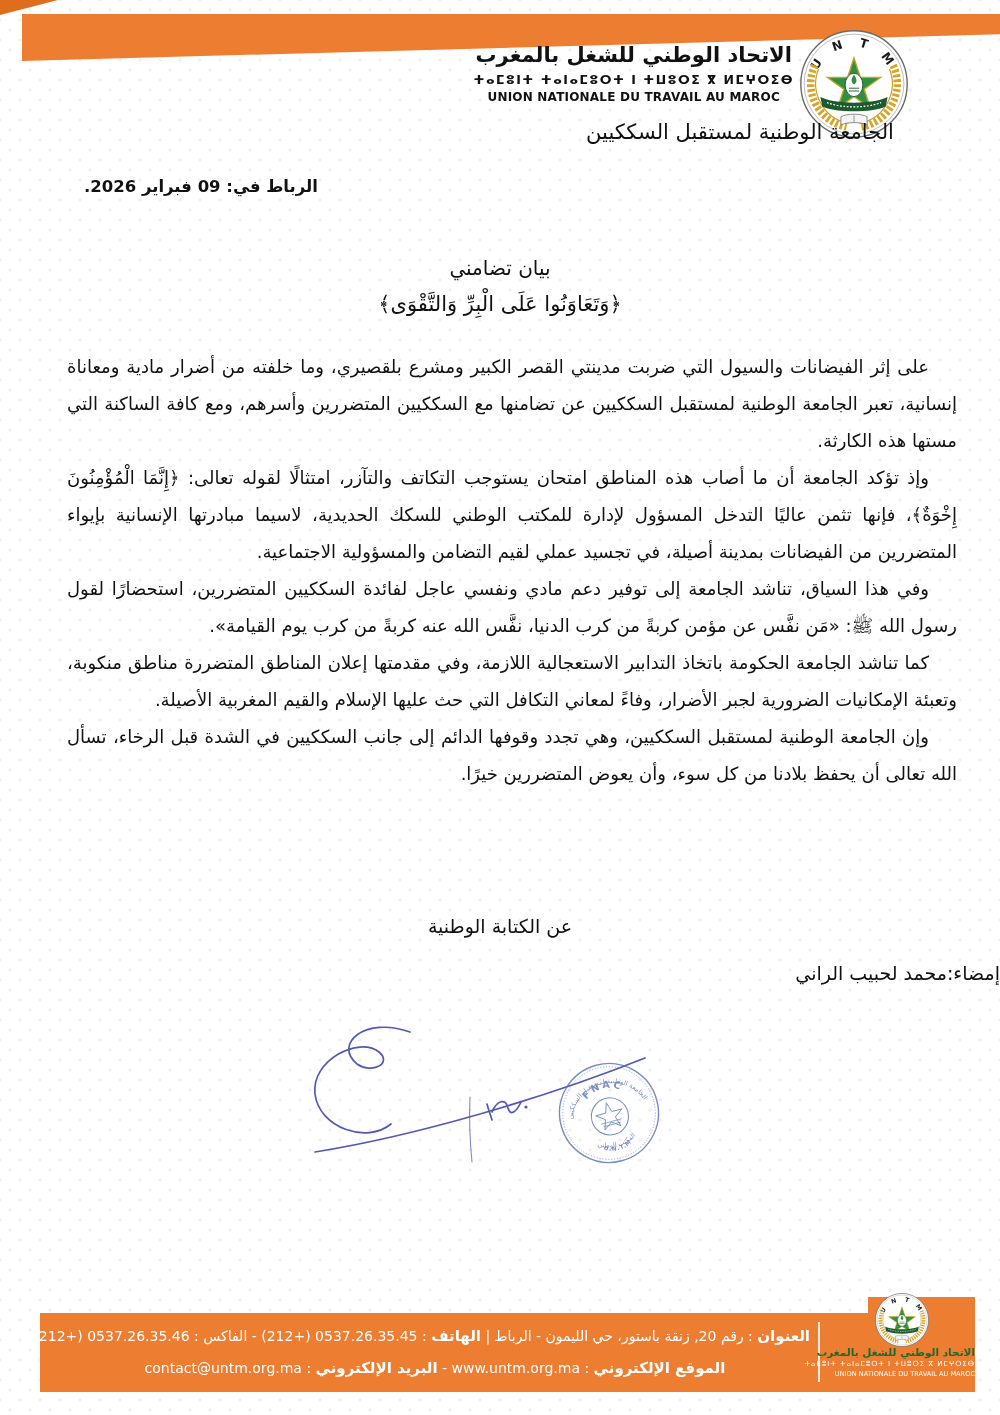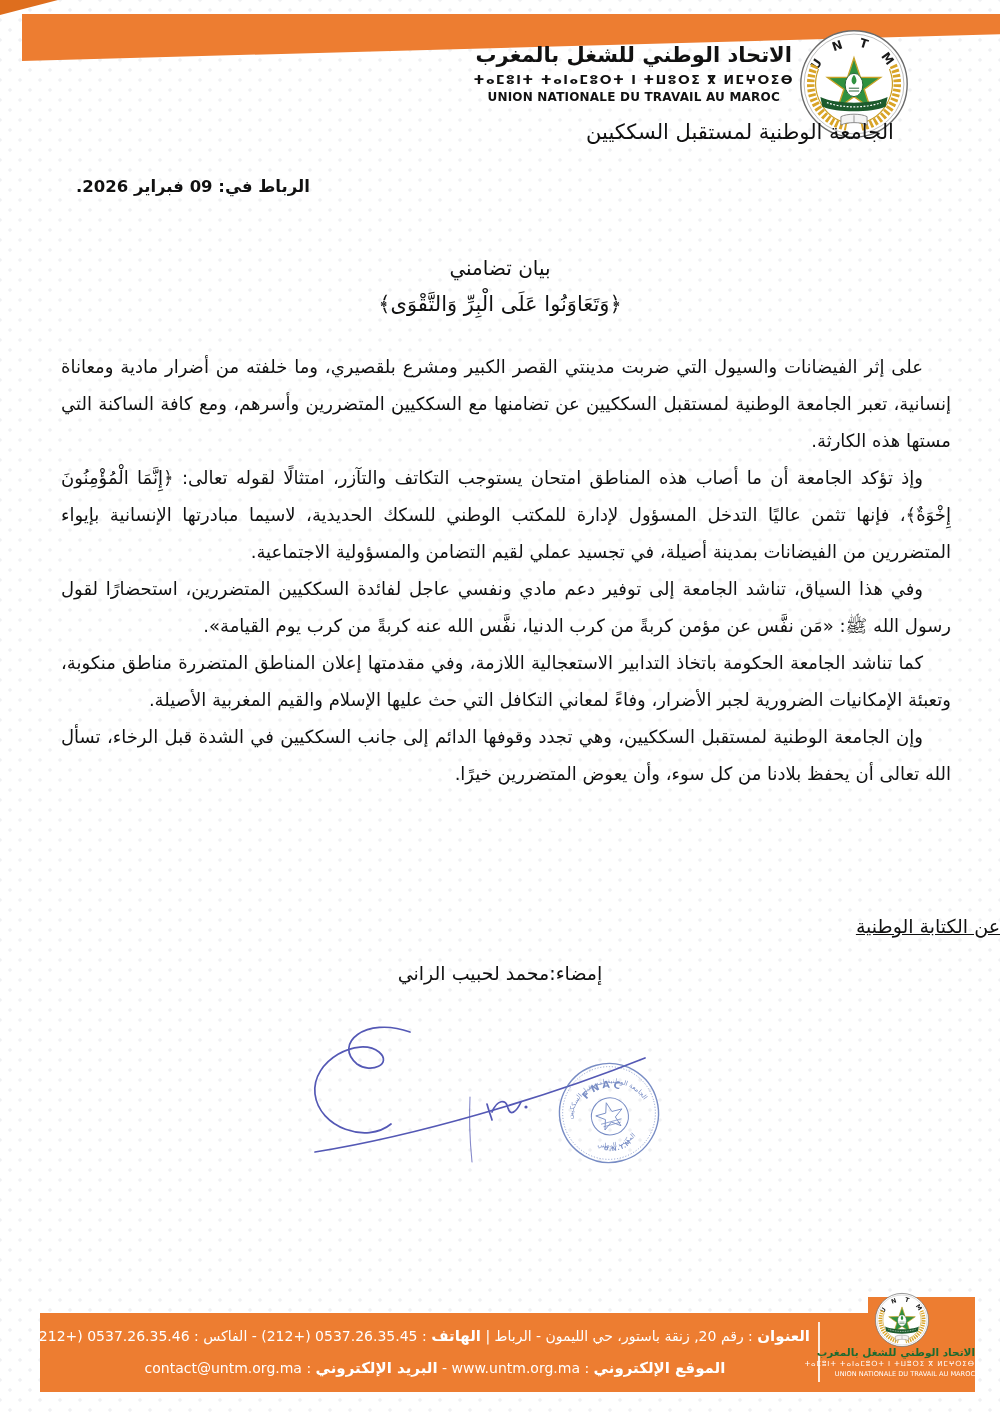--- a/index.html
+++ b/index.html
@@ -19,29 +19,29 @@
     clip-path:polygon(0 0,100% 0,100% 43%,0 100%);}
   .header-row{position:absolute;top:28px;left:560px;width:350px;display:flex;flex-direction:row-reverse;align-items:flex-start;gap:4px;}
   .emblem-big{width:112px;height:112px;flex:0 0 auto;}
   .org-text{flex:1;text-align:center;padding-top:14px;direction:rtl;}
   .org-ar{font-size:21px;font-weight:bold;line-height:1.25;white-space:nowrap;}
   .org-tif{font-size:12.5px;font-weight:bold;letter-spacing:1.5px;margin-top:4px;white-space:nowrap;}
   .org-fr{font-size:12px;font-weight:bold;letter-spacing:.2px;margin-top:3px;white-space:nowrap;}
   .dept{position:absolute;top:120px;left:540px;width:400px;text-align:center;direction:rtl;}
   .dept-l1{font-size:21px;}
   .dept-l2{font-size:19px;margin-top:6px;}
-  .date-line{position:absolute;top:177px;left:76px;direction:rtl;font-weight:bold;font-size:16.5px;}
+  .date-line{position:absolute;top:177px;left:84px;direction:rtl;font-weight:bold;font-size:16.5px;}
   .title-block{position:absolute;top:256px;left:0;width:1000px;text-align:center;direction:rtl;}
   .stmt-title{font-size:20px;}
   .stmt-verse{font-size:21px;margin-top:12px;}
-  .body{position:absolute;top:348px;left:61px;width:890px;height:532px;direction:rtl;
+  .body{position:absolute;top:348px;left:67px;width:890px;height:532px;direction:rtl;
     text-align:justify;font-size:18px;line-height:37px;overflow:hidden;}
   .body p{margin:0;text-indent:28px;}
-  .signoff1{position:absolute;top:915px;left:0;width:1000px;text-align:right;font-size:19px;direction:rtl;text-decoration:underline;}
-  .signoff2{position:absolute;top:962px;left:0;width:1000px;text-align:center;font-size:19px;direction:rtl;}
+  .signoff1{position:absolute;top:915px;left:0;width:1000px;text-align:center;font-size:19px;direction:rtl;}
+  .signoff2{position:absolute;top:962px;left:0;width:1000px;text-align:right;font-size:19px;direction:rtl;}
   .signature{position:absolute;left:305px;top:1012px;width:345px;height:155px;}
   .stamp{position:absolute;left:556px;top:1060px;width:106px;height:106px;transform:rotate(-15deg);opacity:.82;}
   .footer-band{position:absolute;left:40px;top:1313px;width:935px;height:79px;background:#ed7d31;}
   .footer-logo-block{position:absolute;left:868px;top:1297px;width:107px;height:95px;background:#ed7d31;}
   .footer-sep{position:absolute;left:818px;top:1322px;width:2px;height:60px;background:rgba(255,255,255,.85);}
   .footer-text{position:absolute;left:60px;top:1320px;width:750px;direction:rtl;text-align:center;color:#fff;}
   .f-line{font-size:14px;line-height:32px;white-space:nowrap;}
   .f-line b{font-size:15px;margin-top:25px;}
   .footer-emblem{position:absolute;left:872px;top:1292px;width:56px;height:56px;left:874px;}
   .fl-org{position:absolute;left:868px;top:1346px;width:107px;text-align:center;direction:rtl;}

